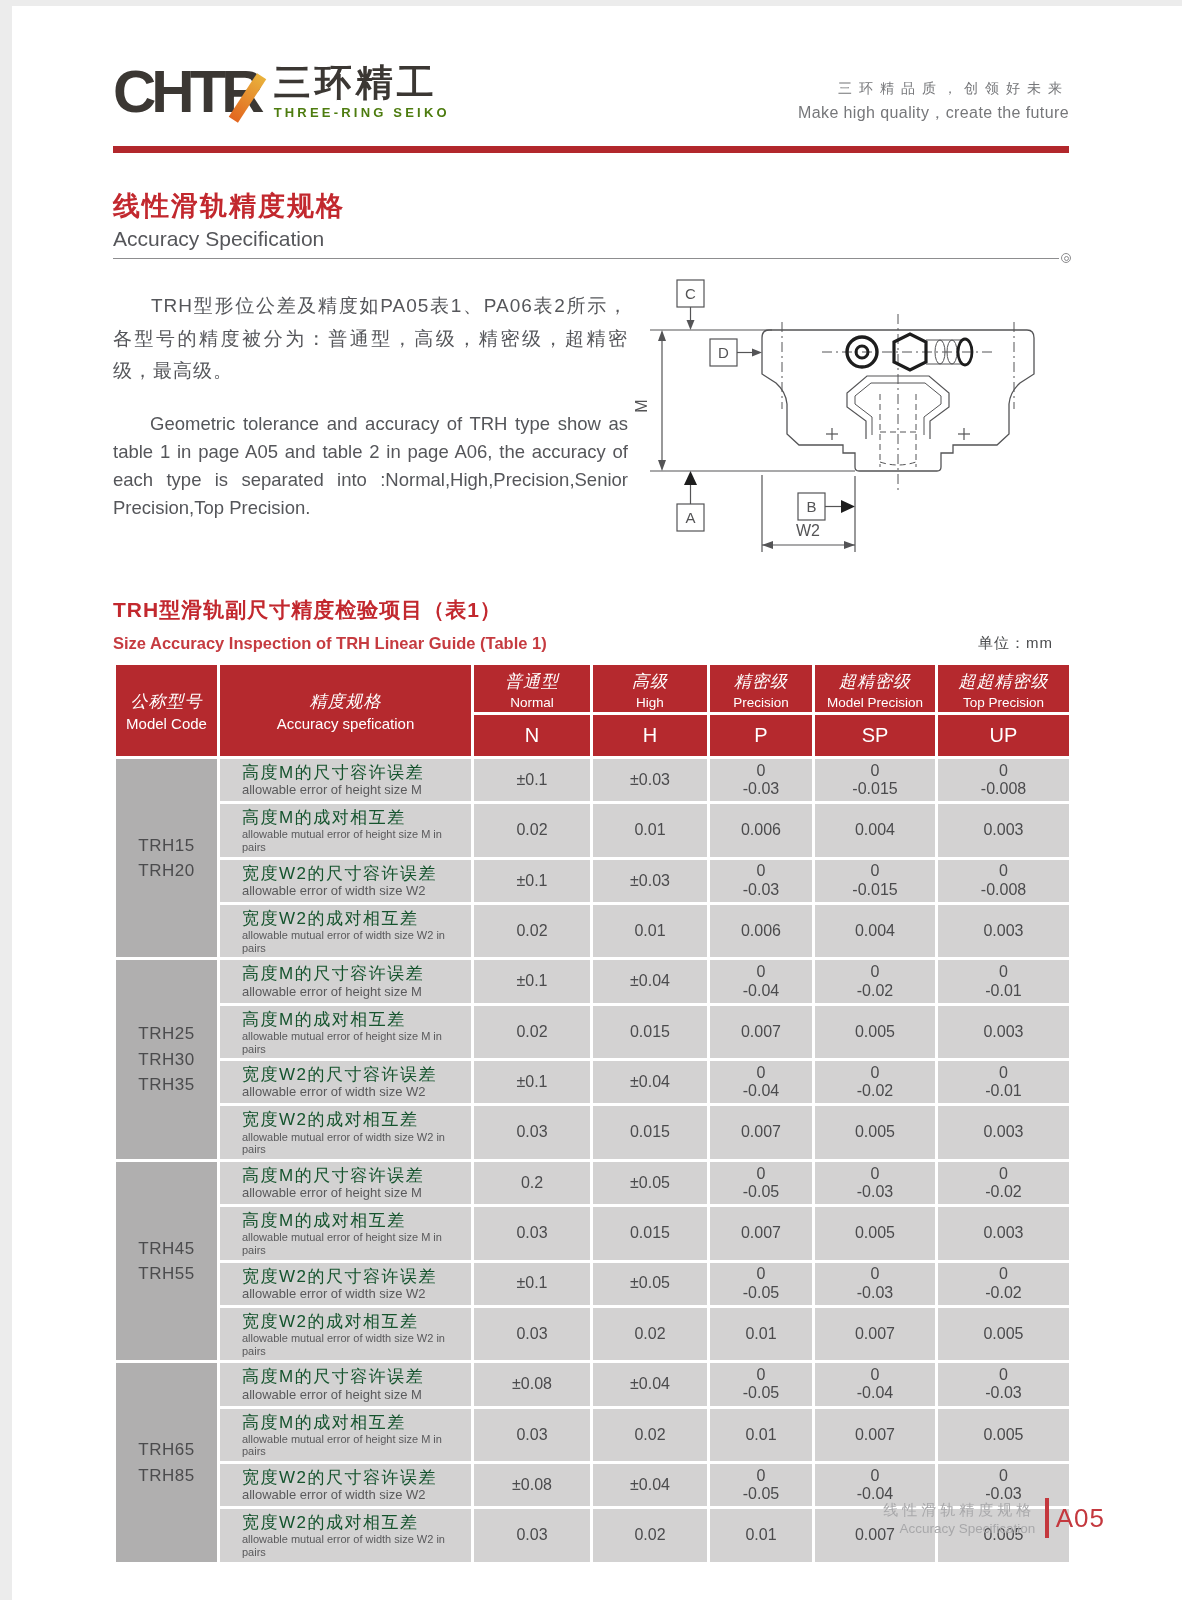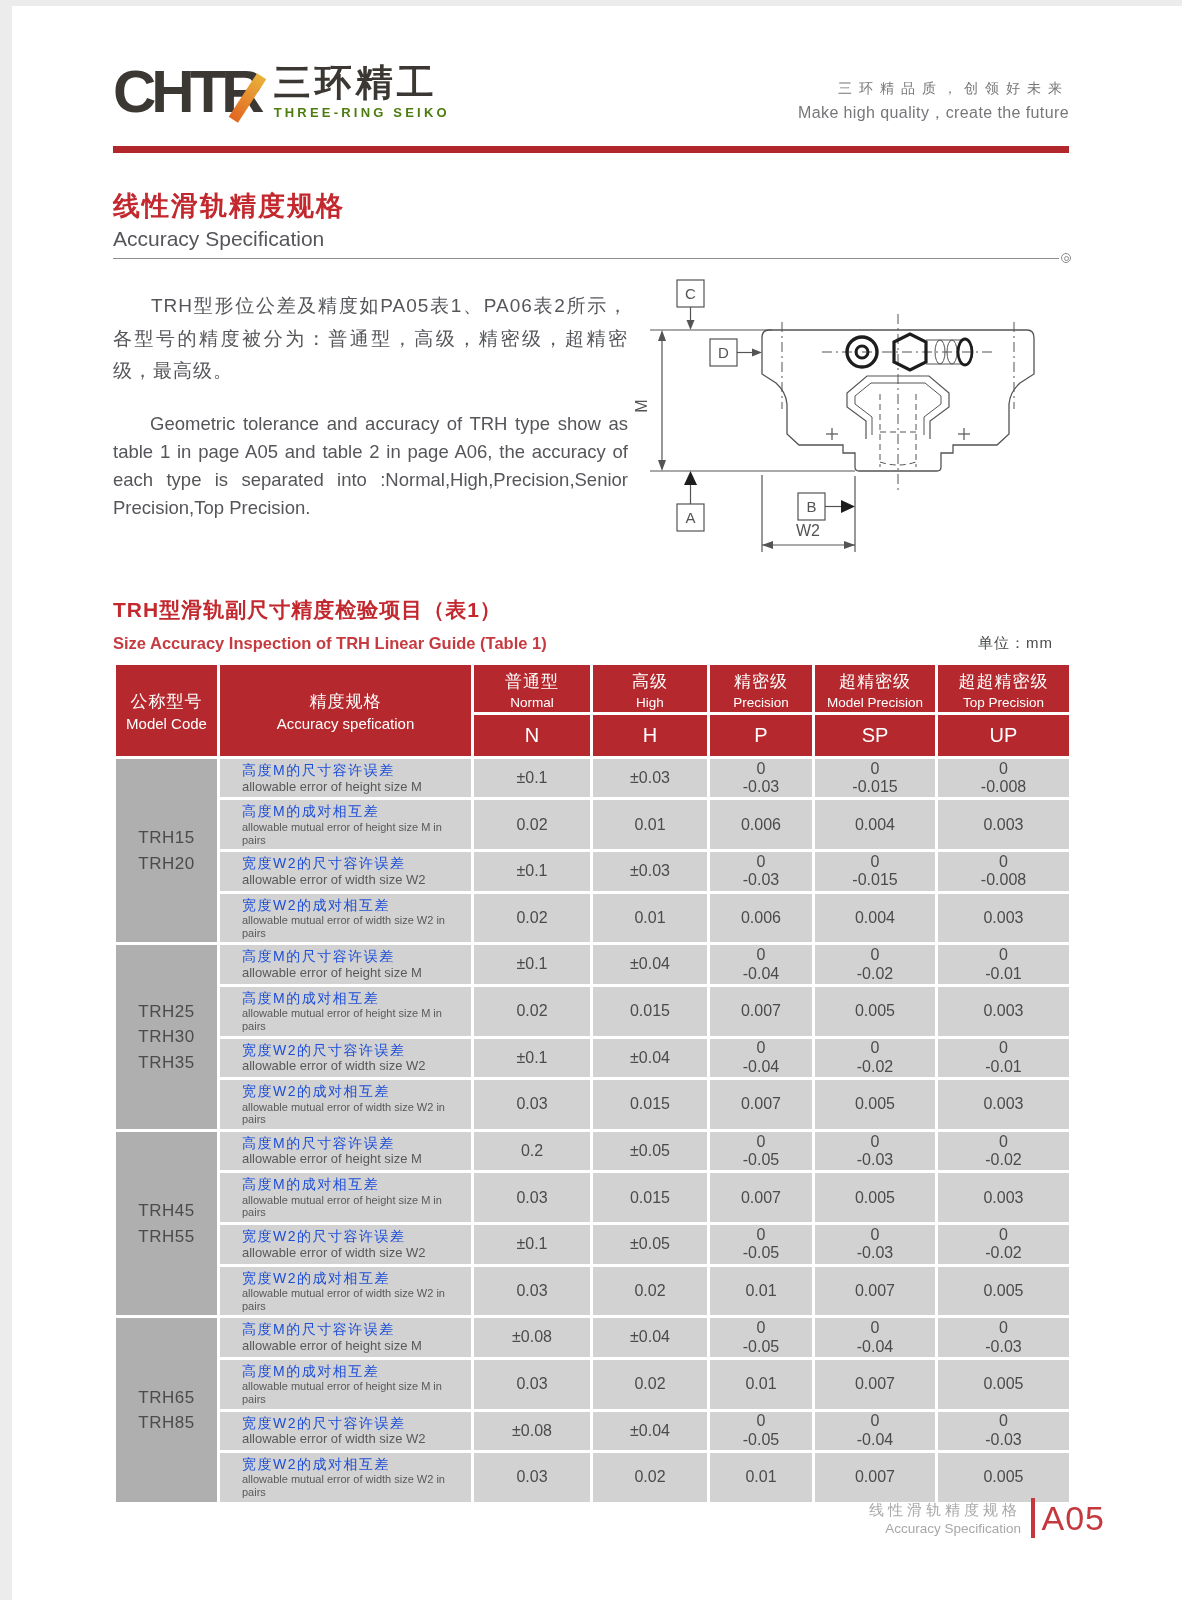--- a/index.html
+++ b/index.html
@@ -47,42 +47,42 @@
   .tbl-title { position:absolute; left:113px; top:596px; width:956px; }
   .tbl-title-zh { font-size:21px; font-weight:700; color:#c2282e; letter-spacing:1px; }
   .tbl-title-en { font-size:16.5px; font-weight:700; color:#c63b40; margin-top:10px; }
   .tbl-unit { position:absolute; right:16px; bottom:0; font-size:15px; color:#4b4c4e; letter-spacing:1px; }
 
   
   .spec-table-wrap { position:absolute; left:113px; top:662px; width:956px; }
   table.spec { width:956px; border-collapse:collapse; table-layout:fixed; }
   table.spec th, table.spec td { border:3px solid #ffffff; }
   table.spec th { background:#b5292e; color:#fff; font-weight:400; text-align:center; }
-  .th-zh { font-size:17px; letter-spacing:1px; }
+  .th-zh { font-size:17px; letter-spacing:1px;font-style:italic; }
   .th-en { font-size:13.5px; margin-top:2px; }
   th.h-side { height:94px; }
   th.h-side .th-zh { font-size:17px; }
   th.h-side .th-en { font-size:15px; }
   th.h-grade { height:46px; padding-top:4px; }
   th.h-code { height:42px; font-size:20px; }
   td.td-model { background:#b0afaf; color:#4b4b4d; text-align:center; font-size:17px;
     line-height:1.5; white-space:pre-line; letter-spacing:0.5px; }
   td.td-label { background:#d3d2d2; padding:3px 6px 3px 22px; }
-  .lbl-zh { font-size:14px; color:#1d4ed8; letter-spacing:1.5px; line-height:1.25; }
+  .lbl-zh { font-size:17px; color:#14532d; letter-spacing:1.5px; line-height:1.25; }
   .lbl-en { color:#59595b; line-height:1.15; }
   td.td-val { background:#d3d2d2; color:#4b4b4d; text-align:center; font-size:16px;
     height:40px; white-space:pre-line; line-height:1.15; }
 
   
   .footer { position:absolute; top:1498px; right:77px; display:flex; align-items:center; }
   .f-text { text-align:right; color:#a8a8aa; }
   .f-zh { font-size:15px; letter-spacing:4px; }
   .f-en { font-size:13.5px; margin-top:1px; }
   .f-bar { width:3.5px; height:40px; background:#c4383e; margin:0 7px 0 10px; }
-  .f-page { font-size:34px; color:#c4383e; letter-spacing:1px; }
+  .f-page { font-size:26px; color:#c4383e; letter-spacing:1px; }
 </style>
 </head>
 <body>
 
 <div class="page">
   <div class="edge-top"></div>
   <div class="edge-left"></div>
 
   <div class="logo">
     <div class="logo-chtr">

